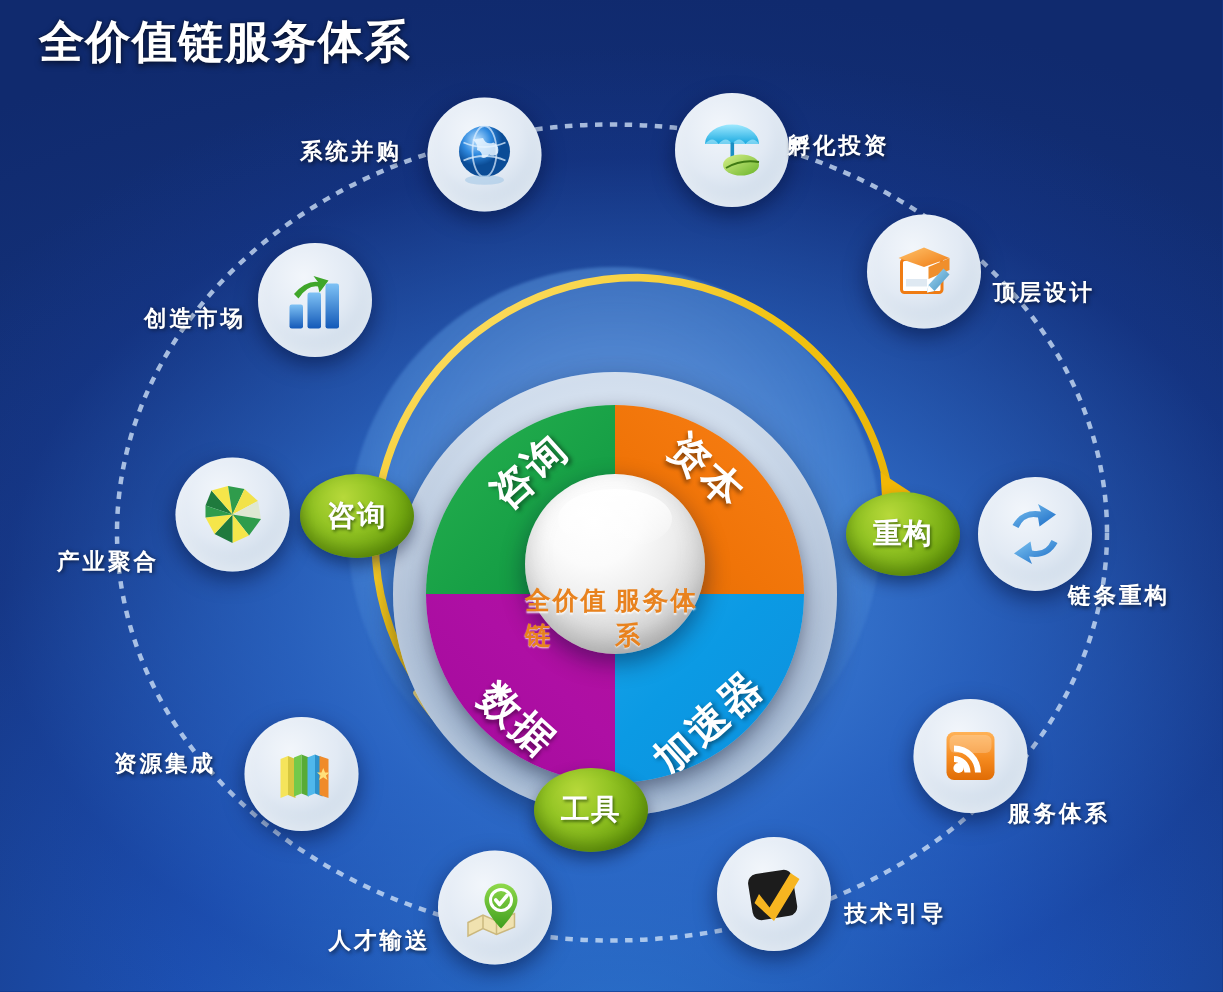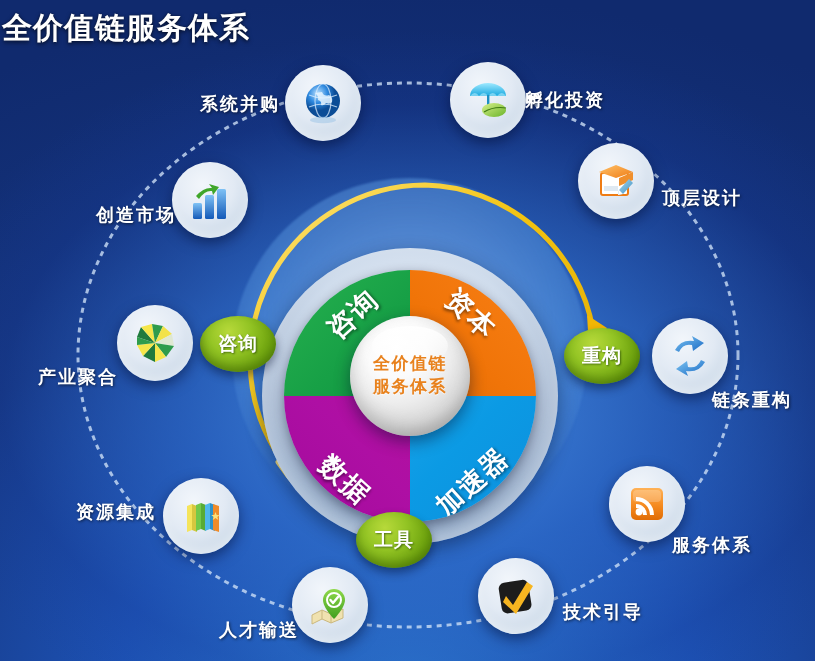--- a/index.html
+++ b/index.html
@@ -11,21 +11,21 @@
   #stage{
     position:relative;width:815px;height:661px;overflow:hidden;
     background:
       radial-gradient(ellipse 620px 430px at 52% 60%, rgba(70,140,225,0.95) 0%, rgba(46,106,200,0.70) 38%, rgba(24,62,158,0.25) 68%, rgba(16,46,136,0) 85%),
       radial-gradient(ellipse 900px 700px at 50% 105%, #2f7fd6 0%, #1d52b4 32%, #15357f 62%, #102a6e 100%),
       linear-gradient(180deg,#10246b 0%, #12307e 28%, #12398f 55%, #113887 100%);
   }
 
   
   .title{
-    position:absolute;left:2px;top:8px;
+    position:absolute;left:26px;top:8px;
     font-size:30px;font-weight:bold;color:#ffffff;
     letter-spacing:1px;
     text-shadow:0 2px 4px rgba(0,0,0,.55), 0 0 2px rgba(0,0,0,.5);
     white-space:nowrap;
   }
 
   
   .dashring{position:absolute;left:58px;top:60px;width:700px;height:590px;pointer-events:none;}
 
   
@@ -71,21 +71,21 @@
   .ql-tr{right:36px;top:26px;transform:rotate(42deg);}
   .ql-bl{left:32px;bottom:24px;transform:rotate(42deg);}
   .ql-br{right:20px;bottom:22px;transform:rotate(-42deg);}
 
   
   .sphere{
     position:absolute;left:350px;top:316px;width:120px;height:120px;border-radius:50%;
     background:
       radial-gradient(circle at 38% 26%, #ffffff 0%, #fbfbfb 26%, #ededed 48%, #d9d9d9 68%, #b9b9b9 86%, #9d9d9d 100%);
     box-shadow:0 6px 16px rgba(0,10,40,.45), inset 0 -8px 16px rgba(120,120,120,.35);
-    display:flex;flex-direction:column;align-items:center;justify-content:center;
+    display:flex;align-items:flex-end;justify-content:center;
     z-index:6;
   }
   .sphere::after{
     content:"";position:absolute;left:18%;top:8%;width:64%;height:34%;border-radius:50%;
     background:linear-gradient(180deg,rgba(255,255,255,.95),rgba(255,255,255,0));
     pointer-events:none;
   }
   .sphere-line{
     position:relative;z-index:2;
     color:#e8821e;font-size:17px;font-weight:bold;letter-spacing:1.5px;line-height:1.35;
@@ -111,21 +111,21 @@
 
   
   .node{position:absolute;z-index:8;}
   .bubble{
     position:absolute;width:76px;height:76px;border-radius:50%;
     background:radial-gradient(circle at 40% 30%, #f2f6fb 0%, #e2eaf4 45%, #cfdcea 72%, #bcccdf 100%);
     box-shadow:0 5px 14px rgba(0,10,45,.5), inset 0 -4px 10px rgba(255,255,255,.45);
     display:flex;align-items:center;justify-content:center;
   }
   .nodelabel{
-    position:absolute;color:#ffffff;font-size:18px;font-weight:bold;
+    position:absolute;color:#ffffff;font-size:15px;font-weight:bold;
     letter-spacing:2px;white-space:nowrap;
     text-shadow:1px 1px 3px rgba(0,0,0,.6);
   }
   .ico{width:48px;height:48px;display:block;}
 </style>
 </head>
 <body>
 
 <div id="stage">
 

